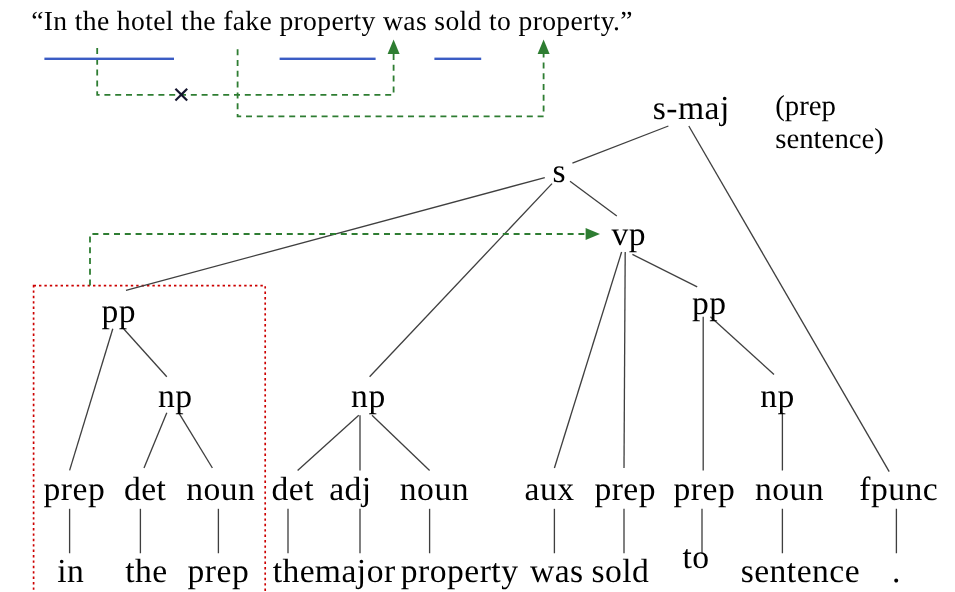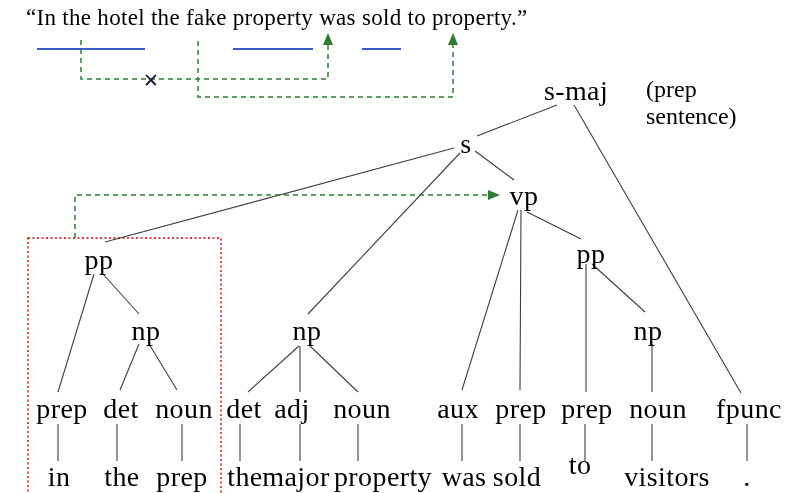--- a/index.html
+++ b/index.html
@@ -128,16 +128,16 @@
 
   <div class="word" style="left:59px;top:464px">in</div>
   <div class="word" style="left:122px;top:464px">the</div>
   <div class="word" style="left:182px;top:464px">prep</div>
   <div class="word" style="left:245px;top:464px">the</div>
   <div class="word" style="left:296px;top:464px">major</div>
   <div class="word" style="left:383px;top:464px">property</div>
   <div class="word" style="left:464px;top:464px">was</div>
   <div class="word" style="left:517px;top:464px">sold</div>
   <div class="word" style="left:580px;top:452px">to</div>
-  <div class="word" style="left:667px;top:464px">visitors</div>
+  <div class="word" style="left:667px;top:464px">sentence</div>
   <div class="word" style="left:747px;top:464px">.</div>
 
 </div>
 
 </body></html>

